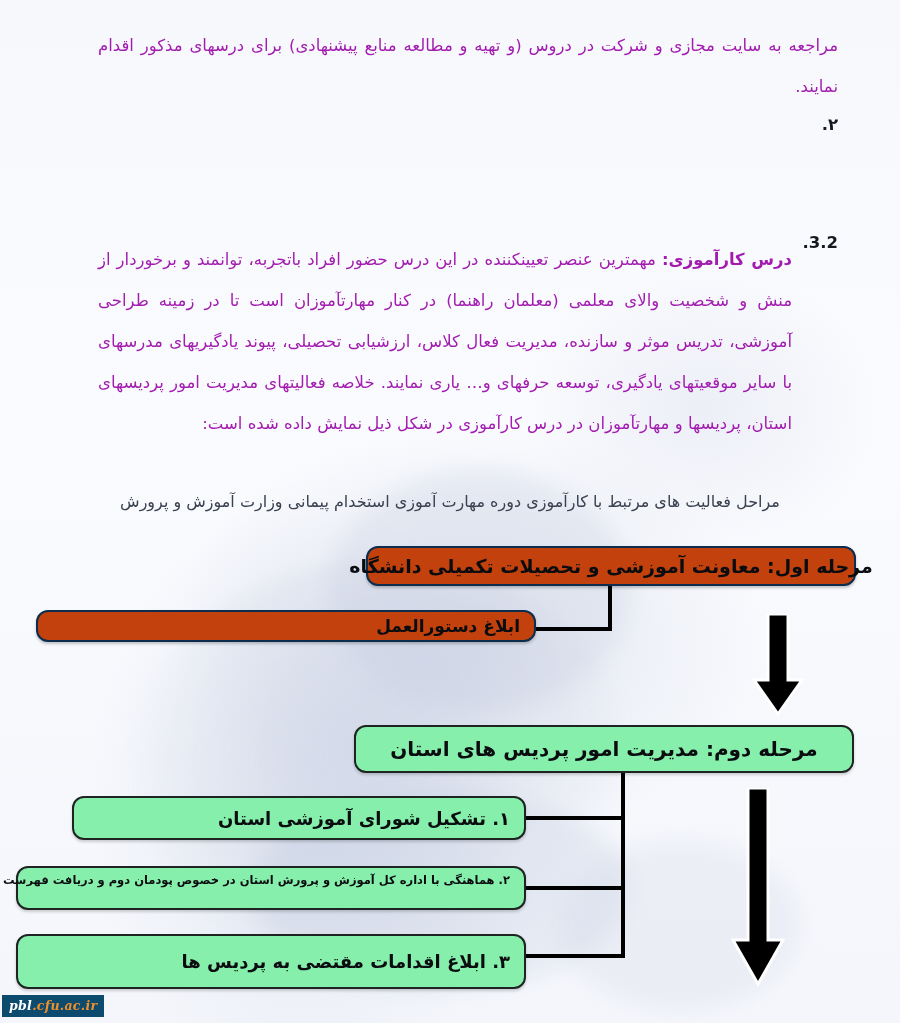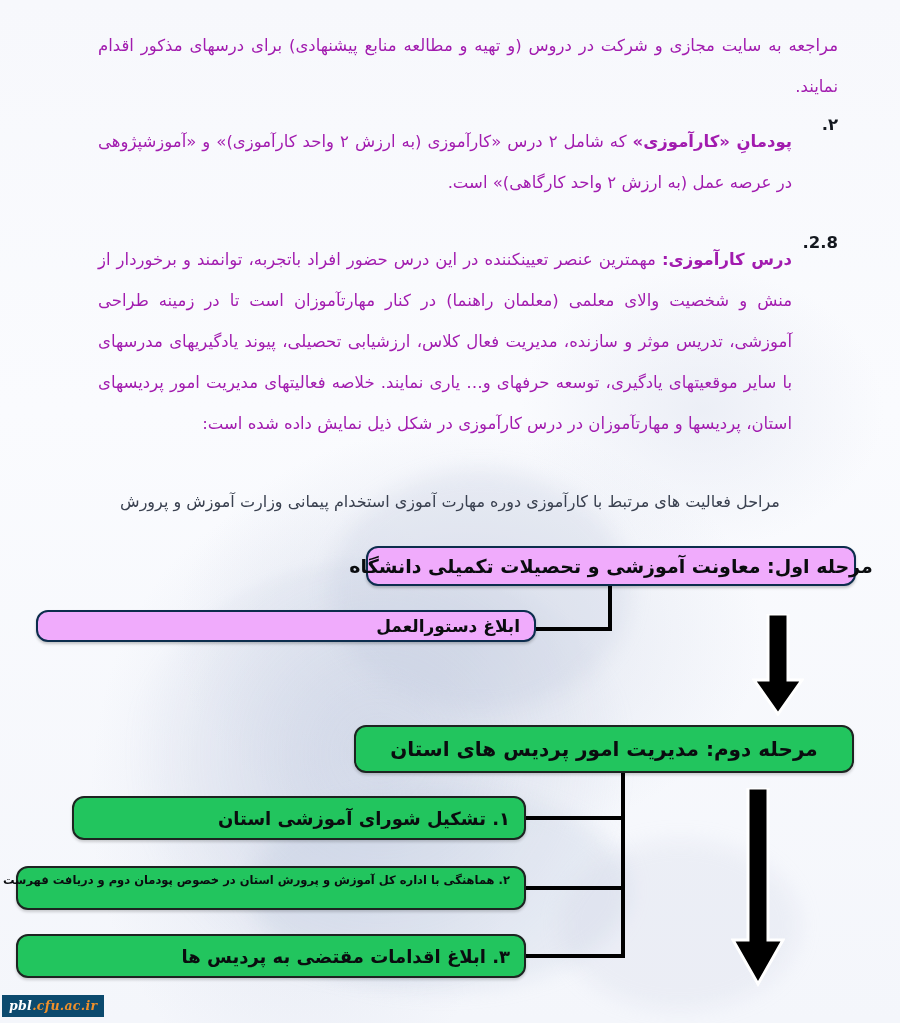--- a/index.html
+++ b/index.html
@@ -98,40 +98,40 @@
     justify-content: flex-start;
     direction: rtl;
     font-weight: bold;
     color: #111315;
     border-radius: 12px;
     padding: 0 14px;
     white-space: nowrap;
   }
 
   .node-blue {
-    background: #f0abfc;
+    background: #c2410c;
     border: 2px solid #0c2d4d;
     box-shadow: 0 2px 3px rgba(0,0,0,.22);
     color: #0a0c0f;
   }
   .node-green {
-    background: #22c55e;
+    background: #86efac;
     border: 2px solid #1d2421;
     box-shadow: 0 2px 3px rgba(0,0,0,.18);
     color: #0a0c0f;
   }
 
   #stage1 { right: 44px; top: 546px; width: 490px; height: 40px; font-size: 19px; justify-content: center; }
   #stage1-action { right: 364px; top: 610px; width: 500px; height: 32px; font-size: 17px; justify-content: flex-start; }
 
   #stage2 { right: 46px; top: 725px; width: 500px; height: 48px; font-size: 20px; justify-content: center; }
 
   #stage2-i1 { right: 374px; top: 796px; width: 454px; height: 44px; font-size: 18px; }
   #stage2-i2 { right: 374px; top: 866px; width: 510px; height: 44px; font-size: 11.5px; font-weight: bold; align-items: flex-start; padding-top: 5px; }
-  #stage2-i3 { right: 374px; top: 934px; width: 510px; height: 44px; font-size: 18px; }
+  #stage2-i3 { right: 374px; top: 934px; width: 510px; height: 55px; font-size: 18px; }
 
   
   .line { position: absolute; background: #000; }
   .v1 { right: 288px; top: 586px; width: 4px; height: 45px; }      
   .h1 { right: 288px; top: 627px; width: 76px; height: 4px; }      
 
   .v2 { right: 275px; top: 773px; width: 4px; height: 185px; }     
   .h2a { right: 279px; top: 816px; width: 96px; height: 4px; }
   .h2b { right: 279px; top: 886px; width: 96px; height: 4px; }
   .h2c { right: 279px; top: 954px; width: 96px; height: 4px; }
@@ -171,25 +171,24 @@
 <div class="blob blob-c"></div>
 
 <div class="sheet">
 
   <div class="text-block" id="p-intro">
     <p class="para">مراجعه به سایت مجازی و شرکت در دروس (و تهیه و مطالعه منابع پیشنهادی) برای درسهای مذکور اقدام نمایند.</p>
   </div>
 
   <div class="numbered" id="p-two">
     <span class="num">۲.</span>
-    <p class="para"><span class="b">پودمانِ «کارآموزی»</span> که شامل ۲ درس «کارآموزی (به ارزش ۲ واحد کارآموزی)» و «آموزشپژوهی در عرصه عمل (به ارزش ۲ واحد کارگاهی)» است.</p>
   </div>
 
   <div class="numbered" id="p-21">
-    <span class="num">2.8.</span>
+    <span class="num">3.2.</span>
     <p class="para"><span class="b">درس کارآموزی:</span> مهمترین عنصر تعیینکننده در این درس حضور افراد باتجربه، توانمند و برخوردار از منش و شخصیت والای معلمی (معلمان راهنما) در کنار مهارتآموزان است تا در زمینه طراحی آموزشی، تدریس موثر و سازنده، مدیریت فعال کلاس، ارزشیابی تحصیلی، پیوند یادگیریهای مدرسهای با سایر موقعیتهای یادگیری، توسعه حرفهای و… یاری نمایند. خلاصه فعالیتهای مدیریت امور پردیسهای استان، پردیسها و مهارتآموزان در درس کارآموزی در شکل ذیل نمایش داده شده است:</p>
   </div>
 
   <div class="fig-caption">مراحل فعالیت های مرتبط با کارآموزی دوره مهارت آموزی استخدام پیمانی وزارت آموزش و پرورش</div>
 
   <div class="flow">
 
     <div class="line v1"></div>
     <div class="line h1"></div>
 

